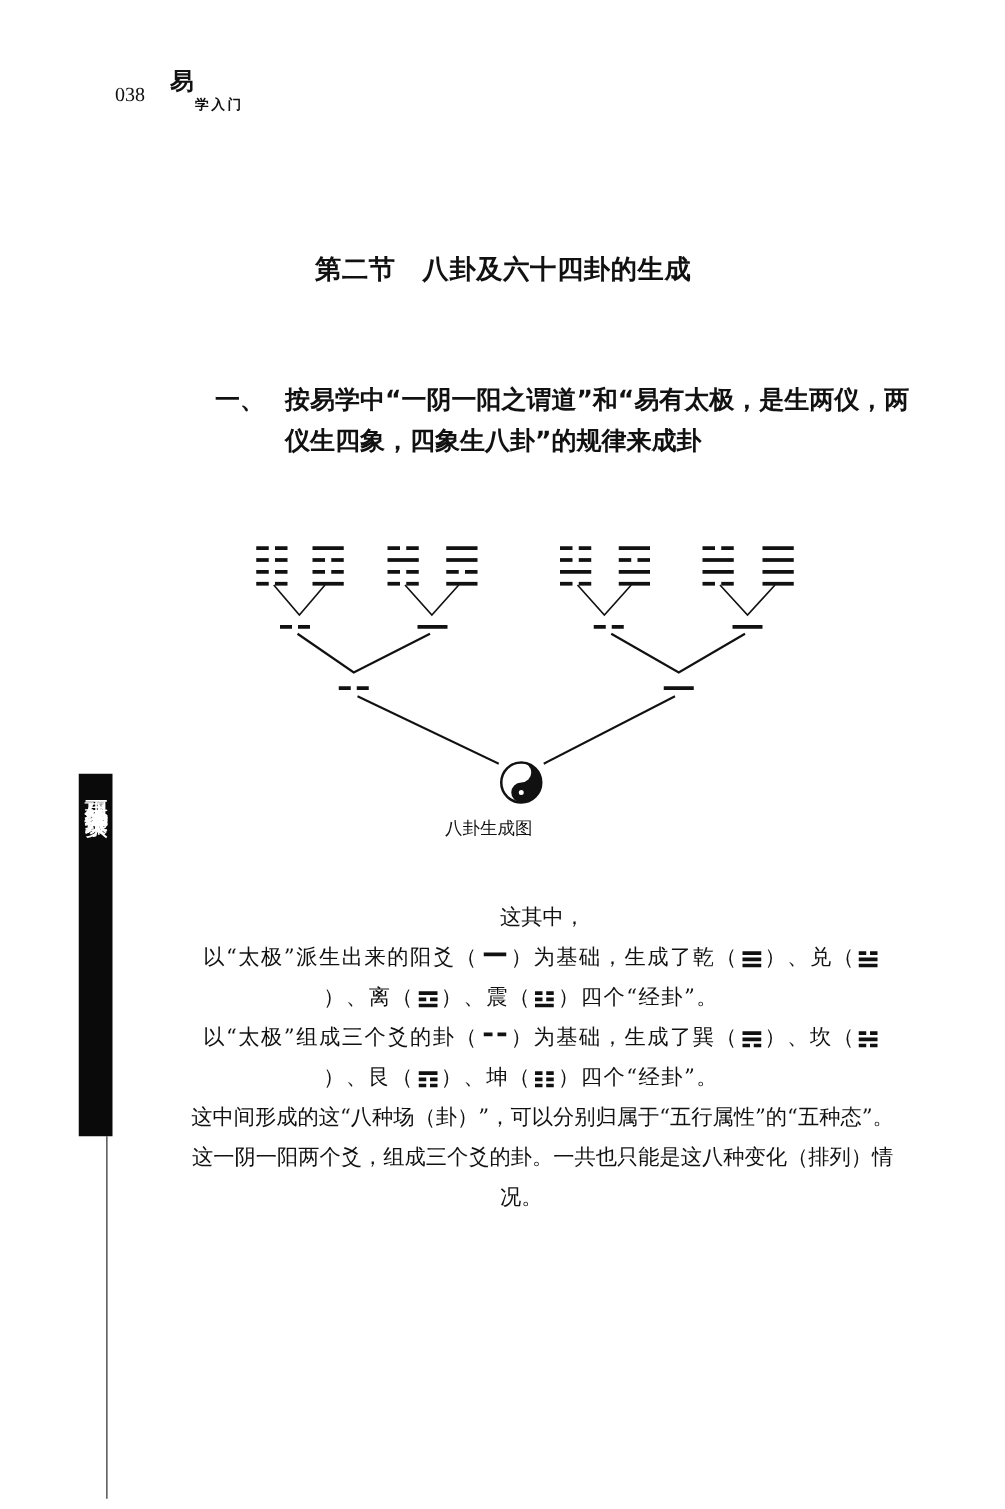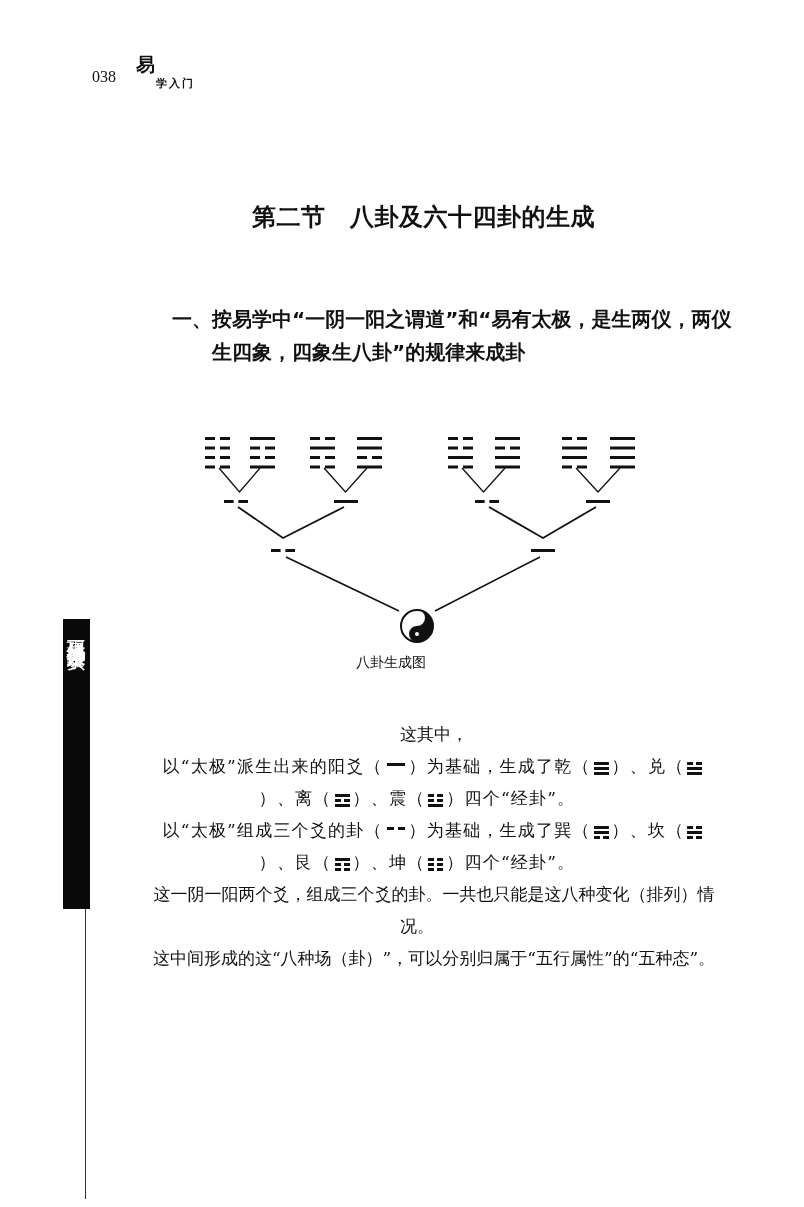--- a/index.html
+++ b/index.html
@@ -2,24 +2,24 @@
 <html><head>
 <meta charset="utf-8">
 <style>
   html, body { margin:0; padding:0; background:#ffffff; }
   body { width:804px; height:1207px; position:relative; overflow:hidden;
          font-family: "DejaVu Serif", "Liberation Serif", serif; color:#111; }
   .abs { position:absolute; }
   .pagenum { left:92px; top:68px; font-family:"Liberation Serif", serif; font-size:16px; letter-spacing:0px; }
   .run-yi { left:136px; top:52px; font-size:19px; font-weight:bold; }
   .run-rest { left:156px; top:76px; font-size:11px; font-weight:bold; letter-spacing:2px;text-align:right; }
-  .section-title { left:252px; top:201px; font-family:"DejaVu Sans", sans-serif; font-weight:bold; font-size:24px; letter-spacing:0.5px; white-space:pre; }
+  .section-title { left:252px; top:201px; font-family:"DejaVu Sans", sans-serif; font-weight:bold; font-size:21px; letter-spacing:0.5px; white-space:pre; }
   .heading { left:172px; top:303px; width:570px; font-family:"DejaVu Sans", sans-serif; font-weight:bold; font-size:20px; line-height:33px; }
   .heading .num { position:absolute; left:0; top:0; }
-  .heading .body { margin-left:40px; }
+  .heading .body { margin-left:56px; }
   .caption { left:356px; top:654px; font-size:14px; }
   .para { left:112px; width:610px; font-size:17px; line-height:32px; }
   .indent { text-indent:2em; }
   .trig { display:inline-block; vertical-align:-3px; margin:0 2px; }
   .side-bar { left:63px; top:619px; width:27px; height:290px; background:#0a0a0a; }
   .side-text { left:63px; top:626px; width:27px; color:#fff; font-size:19px; line-height:26px; text-align:center; writing-mode:vertical-rl; letter-spacing:1px; }
   .side-line { left:85px; top:909px; width:1px; height:290px; background:#333; }
 </style>
 </head>
 <body>
@@ -156,19 +156,19 @@
         <rect x="10" y="7" width="6" height="3" fill="#111"></rect>
         <rect x="1" y="2" width="15" height="3" fill="#111"></rect>
       </svg><span>）、坤（</span><svg width="17" height="15" class="trig">
         <rect x="1" y="12" width="6" height="3" fill="#111"></rect>
         <rect x="10" y="12" width="6" height="3" fill="#111"></rect>
         <rect x="1" y="7" width="6" height="3" fill="#111"></rect>
         <rect x="10" y="7" width="6" height="3" fill="#111"></rect>
         <rect x="1" y="2" width="6" height="3" fill="#111"></rect>
         <rect x="10" y="2" width="6" height="3" fill="#111"></rect>
       </svg><span>）四个“经卦”。</span></div>
+    <div class="indent"><span>这中间形成的这“八种场（卦）”，可以分别归属于“五行属性”的“五种态”。</span></div>
     <div class="indent"><span>这一阴一阳两个爻，组成三个爻的卦。一共也只能是这八种变化（排列）情况。</span></div>
-    <div class="indent"><span>这中间形成的这“八种场（卦）”，可以分别归属于“五行属性”的“五种态”。</span></div>
   </div>
 
 <div class="abs side-bar"></div>
 <div class="abs side-text">现代易经第一人讲课实录</div>
 <div class="abs side-line"></div>
 
 </body></html>

